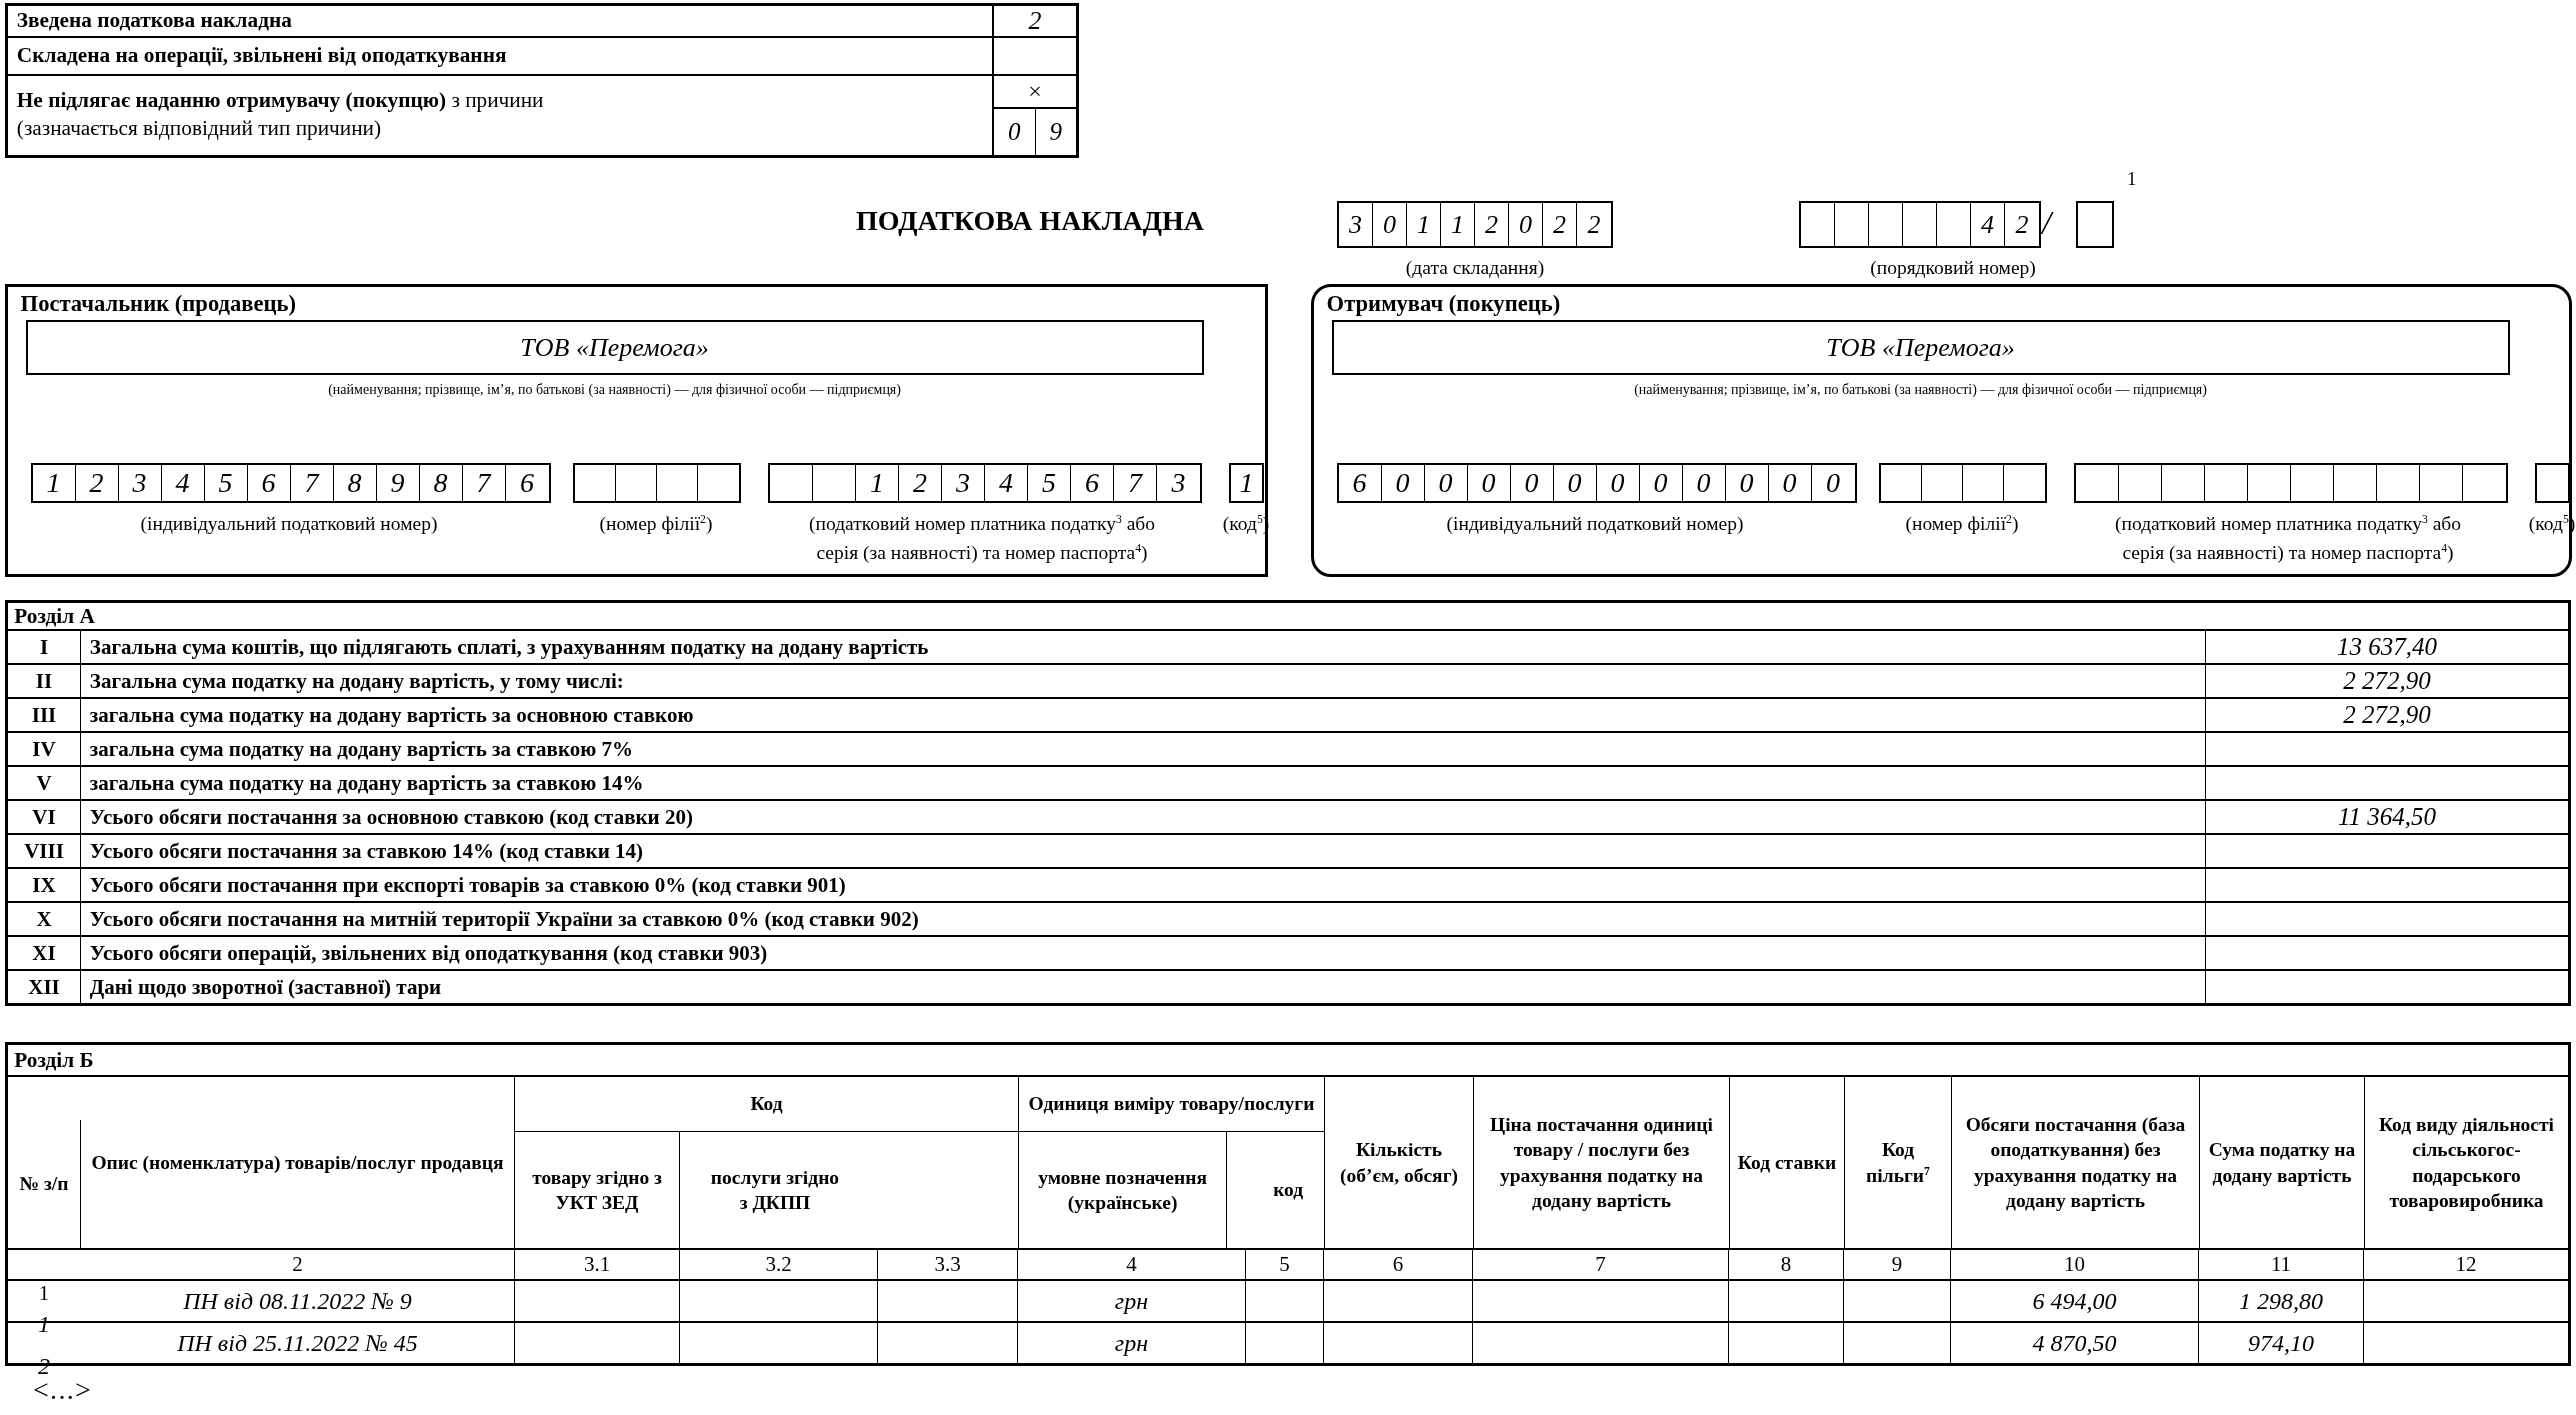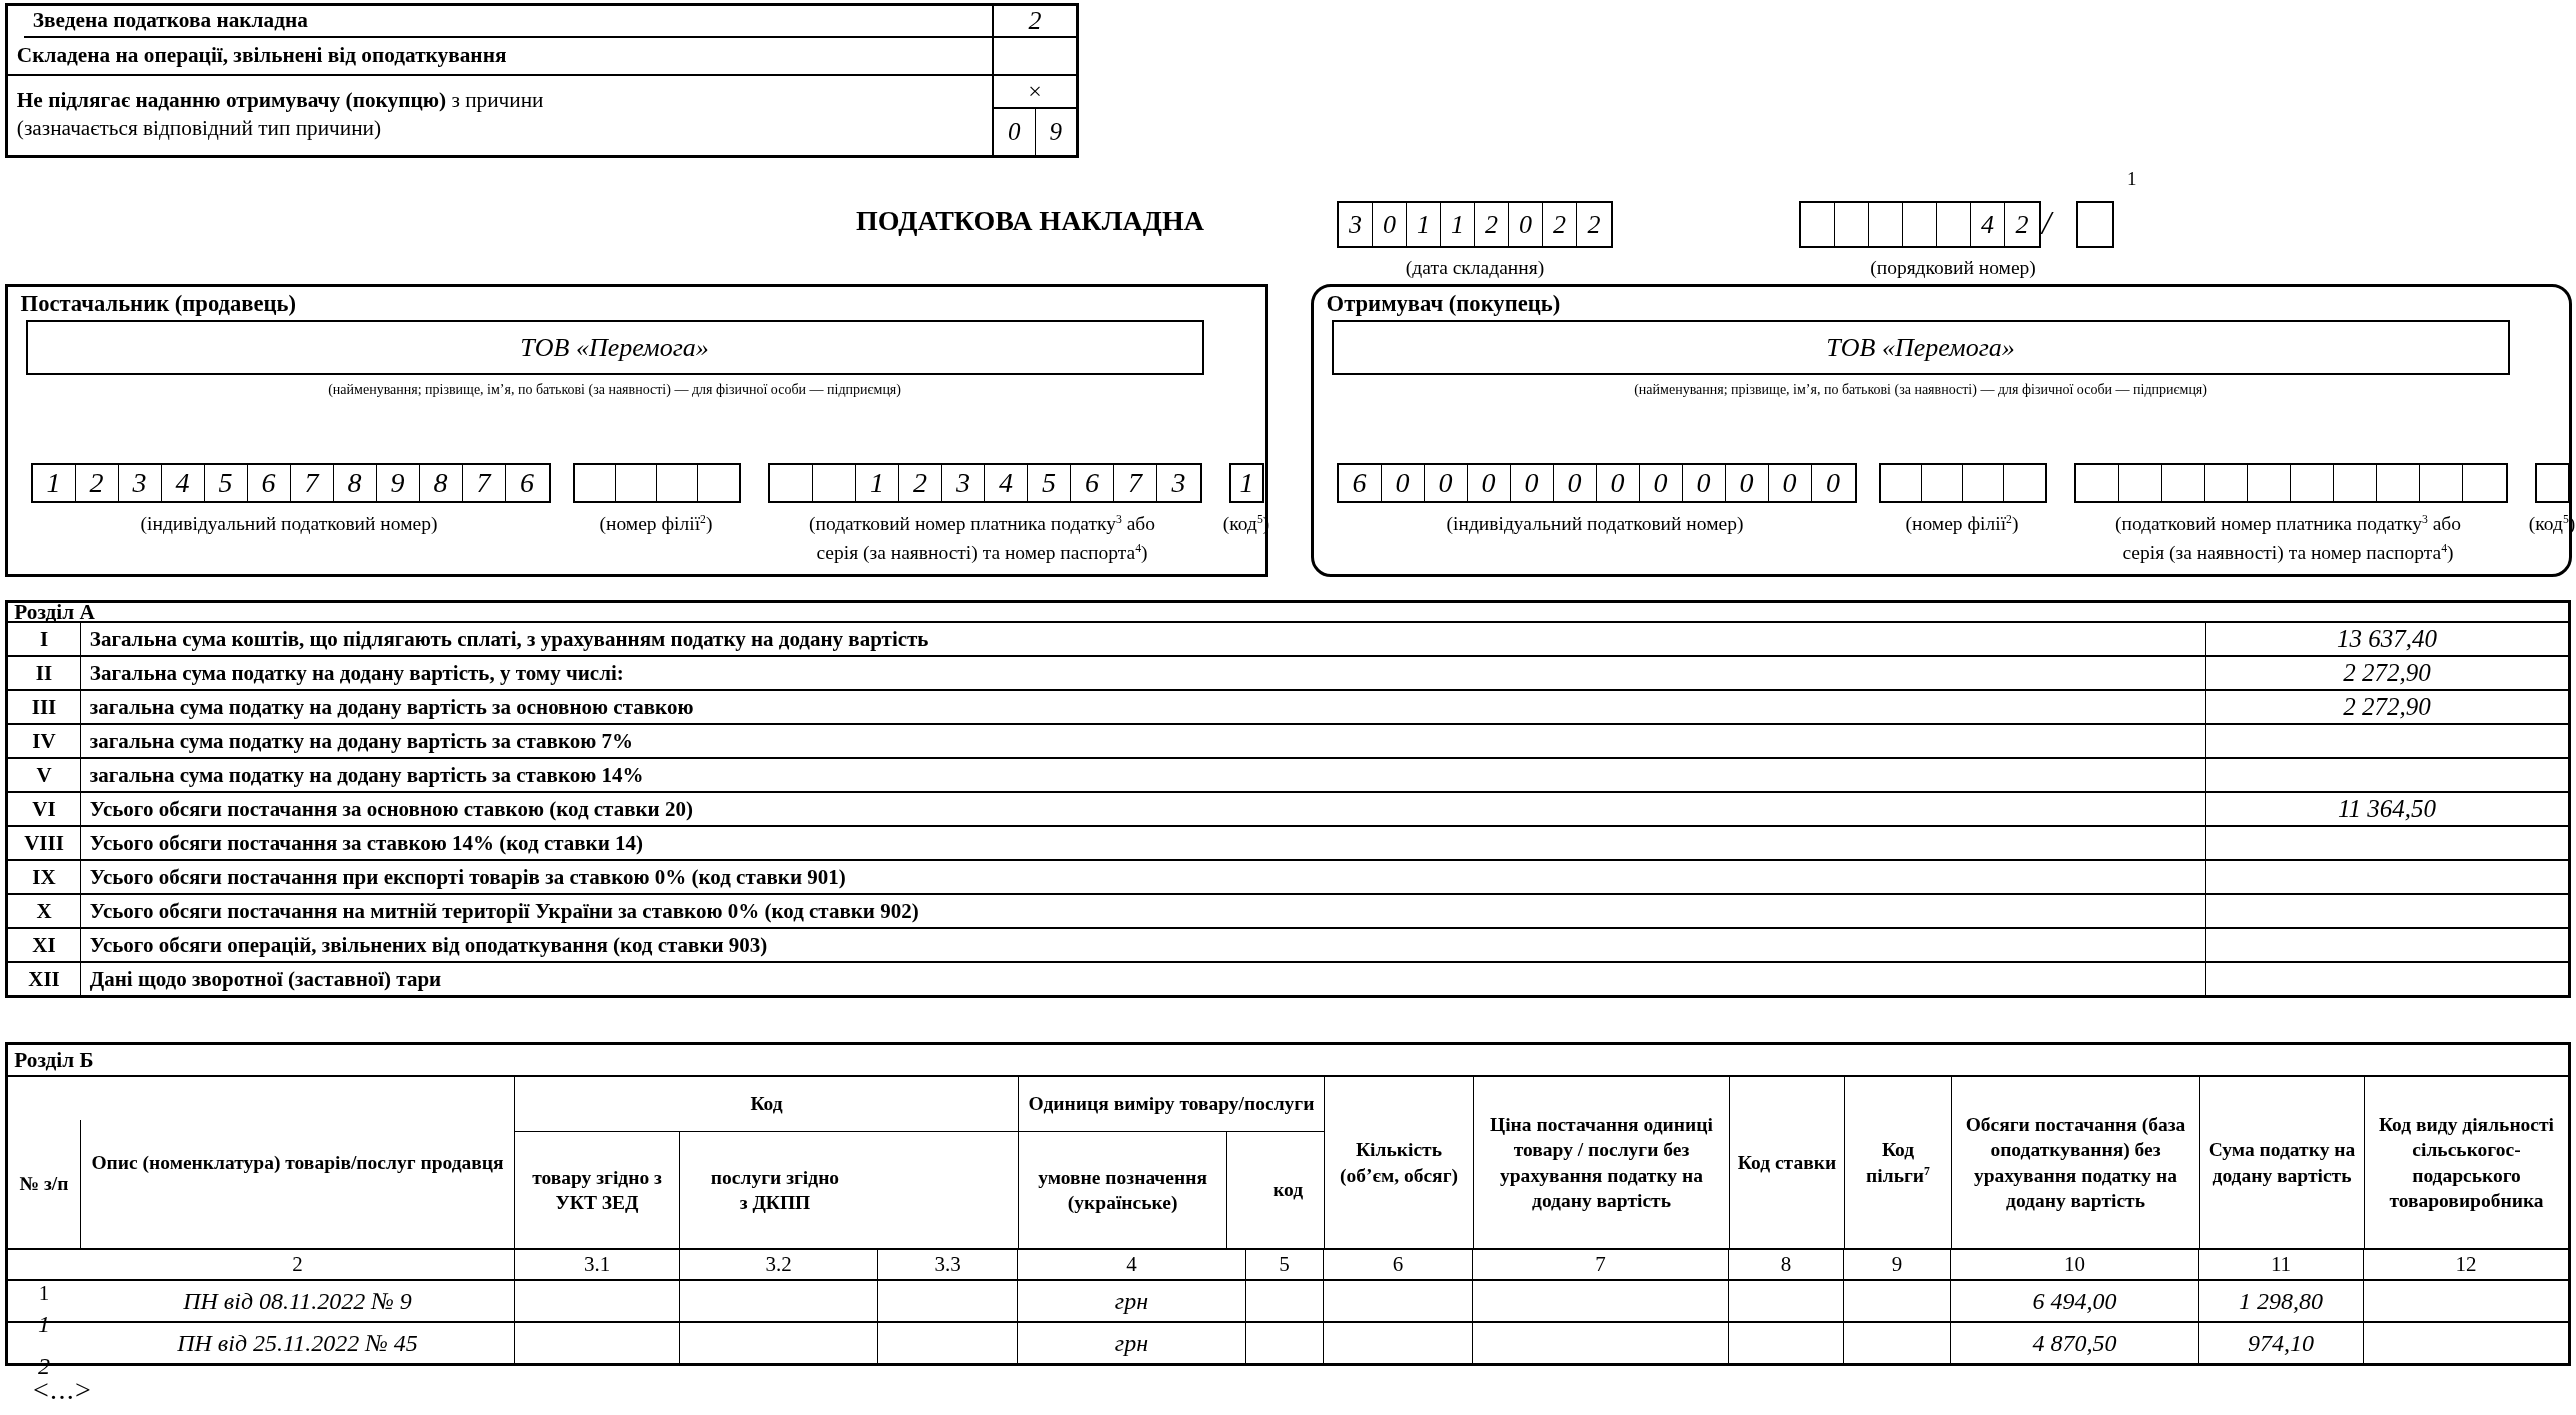--- a/index.html
+++ b/index.html
@@ -4,21 +4,21 @@
 <style>
   html,body{margin:0;padding:0;background:#fff;}
   .page{position:relative;width:2576px;height:1416px;background:#fff;color:#000;
         font-family:"Liberation Serif","DejaVu Serif",serif;overflow:hidden;}
   sup{font-size:0.6em;line-height:0;}
 
   
   .topbox{position:absolute;left:5px;top:2.5px;width:1074px;border:3.1px solid #000;box-sizing:border-box;}
   .tb-row{display:flex;border-bottom:2.5px solid #000;}
   .tb-row:last-child{border-bottom:none;}
-  .tb-r1{height:30px;margin-left:16px;} .tb-r2{height:36px;} .tb-r3{height:79px;}
+  .tb-r1{height:30px;} .tb-r2{height:36px;} .tb-r3{height:79px;}
   .tb-label{flex:1;padding:1.3px 8.8px;font-size:21.3px;display:flex;flex-direction:column;justify-content:center;line-height:1.3;}
   .tb-label b{font-weight:bold;}
   .tb-value{width:84px;border-left:2.5px solid #000;display:flex;align-items:center;justify-content:center;
             font-style:italic;font-size:26px;box-sizing:border-box;}
   .tb-val3{width:84px;border-left:2.5px solid #000;display:flex;flex-direction:column;box-sizing:border-box;}
   .tb-x{height:31px;border-bottom:2.5px solid #000;display:flex;align-items:center;justify-content:center;font-size:24px;}
   .tb-09{flex:1;display:flex;}
   .tb-09 .half{flex:1;display:flex;align-items:center;justify-content:center;font-style:italic;font-size:25px;}
   .tb-09 .half:first-child{border-right:1.9px solid #000;}
 
@@ -51,21 +51,21 @@
   .p-tax{left:760px;top:176px;}
   .p-code{left:1221px;top:176px;width:31px;height:36px;font-size:28px;}
   .p-inn-label{left:281px;top:226px;}
   .p-branch-label{left:648px;top:226px;}
   .p-tax-label1{left:974px;top:226px;}
   .p-tax-label2{left:974px;top:255px;}
   .p-code-label{left:1238px;top:226px;}
 
   
   .secA{position:absolute;left:5px;top:600px;width:2566px;border:3.1px solid #000;box-sizing:border-box;background:#fff;}
-  .sec-title{height:18px;display:flex;align-items:center;padding-left:6.3px;font-weight:bold;font-size:21.3px;}
+  .sec-title{height:26px;display:flex;align-items:center;padding-left:6.3px;font-weight:bold;font-size:21.3px;}
   .arow{display:flex;border-top:2.5px solid #000;height:32px;}
   .anum{width:73px;border-right:1.9px solid #000;box-sizing:border-box;display:flex;align-items:center;
         justify-content:center;font-weight:bold;font-size:21px;}
   .adesc{flex:1;display:flex;align-items:center;padding-left:8.8px;font-weight:bold;font-size:21px;}
   .aval{width:363px;border-left:1.9px solid #000;box-sizing:border-box;display:flex;align-items:center;
         justify-content:center;font-style:italic;font-size:25px;}
 
   
   .secB{position:absolute;left:5px;top:1042px;width:2566px;border:3.1px solid #000;box-sizing:border-box;background:#fff;}
   .secB .sec-title{height:30px;}

